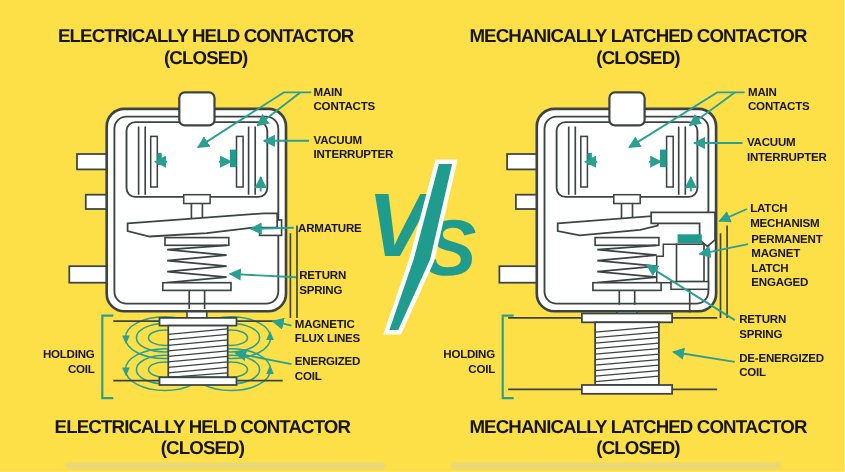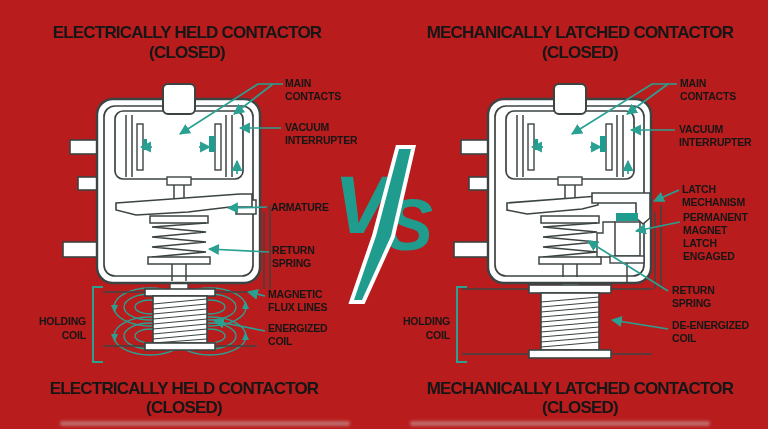--- a/index.html
+++ b/index.html
@@ -1,17 +1,17 @@
 <!DOCTYPE html>
 <html><head>
 <meta charset="utf-8">
 <style>
   html,body{margin:0;padding:0;background:#ffffff;}
   .stage{
-    position:relative;width:768px;height:429px;background:#b91c1c;overflow:hidden;
+    position:relative;width:768px;height:429px;background:#fde047;overflow:hidden;
     font-family:"Liberation Sans","DejaVu Sans",sans-serif;
   }
   svg{display:block;}
   text{fill:#161616;}
   .title{font-size:17px;font-weight:bold;letter-spacing:-0.8px;}
   .lbl{font-size:10.5px;font-weight:bold;letter-spacing:-0.2px;}
   .vsV{font-size:82px;font-weight:bold;font-style:italic;fill:#1f9c8d;}
   .vsS{font-size:72px;font-weight:bold;font-style:italic;fill:#1f9c8d;}
   .ln{stroke:#3c4443;fill:none;}
   .fw{fill:#ffffff;stroke:#3c4443;}

